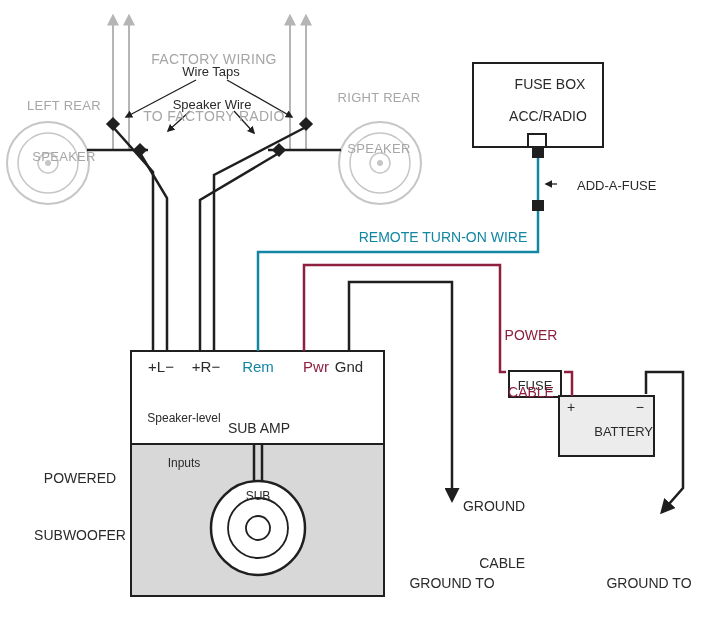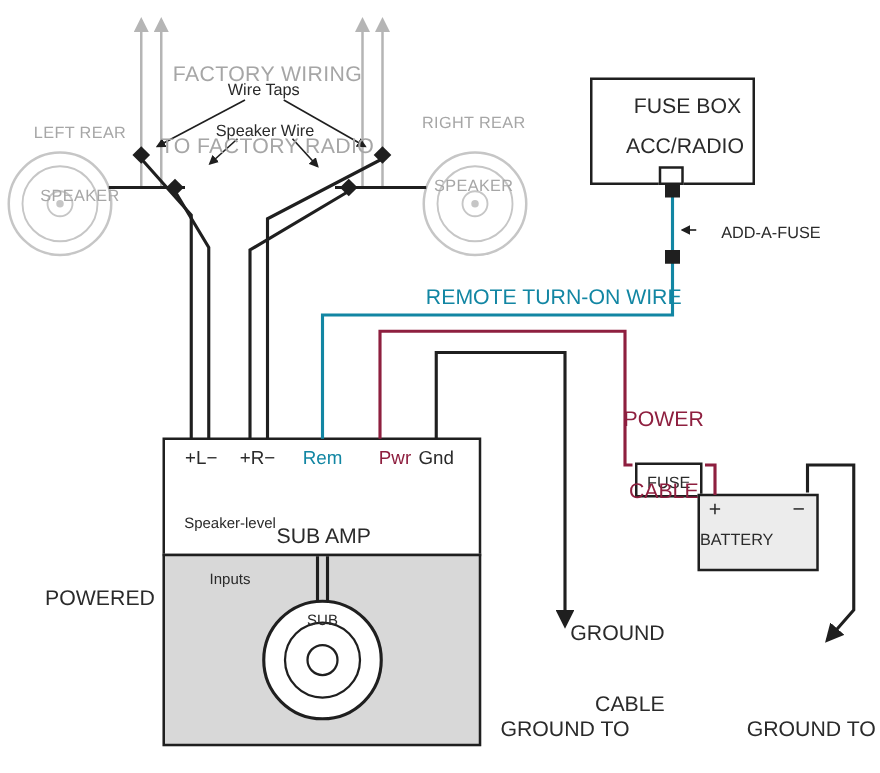--- a/index.html
+++ b/index.html
@@ -6,21 +6,21 @@
   #canvas {
     position:relative; width:704px; height:618px; overflow:hidden;
     background:#ffffff;
     font-family:"Liberation Sans","DejaVu Sans",sans-serif;
     color:#2a2a2a;
   }
   .label { position:absolute; white-space:pre; z-index:3; }
   .centered { transform:translateX(-50%); text-align:center; }
   .fs12 { font-size:12px; line-height:15px; }
   .fs13 { font-size:13px; line-height:17px; }
-  .fs14 { font-size:17px; line-height:19px; }
+  .fs14 { font-size:14px; line-height:19px; }
   .fs15 { font-size:15px; line-height:17px; }
   .gray-label { color:var(--gray-text); letter-spacing:.3px; }
   .teal-text { color:var(--teal); }
   .maroon-text { color:var(--maroon); }
   .box { position:absolute; box-sizing:border-box; border:2px solid var(--wire-black); background:#fff; z-index:1; }
   #svg-layer { position:absolute; left:0; top:0; z-index:2; pointer-events:none; }
   .w-black { stroke:var(--wire-black); fill:none; }
   .w-gray  { stroke:var(--factory-gray); fill:none; }
   .w-teal  { stroke:var(--teal); fill:none; }
   .w-maroon{ stroke:var(--maroon); fill:none; }
@@ -40,21 +40,21 @@
   </div>
   <div class="box" style="left:527px; top:133px; width:20px; height:15px; z-index:1;"></div>
 
   <div class="box" style="left:508px; top:358px; width:54px; height:28px;margin-top:12px;">
     <div class="label fs13" style="left:0; top:5px; width:50px; text-align:center;">FUSE</div>
   </div>
 
   <div class="box" style="left:558px; top:395px; width:97px; height:62px; background:var(--battery-gray);">
     <div class="label fs14" style="left:7px; top:1px;">+</div>
     <div class="label fs14" style="right:9px; top:1px;">−</div>
-    <div class="label fs13" style="left:0; top:26px; width:93px; text-align:left;">BATTERY</div>
+    <div class="label fs13" style="left:0; top:26px; width:93px; text-align:right;">BATTERY</div>
   </div>
 
   <div class="box" style="left:130px; top:350px; width:255px; height:95px;"></div>
   <div class="box" style="left:130px; top:443px; width:255px; height:154px; background:var(--enclosure-gray);"></div>
 
   <svg id="svg-layer" width="704" height="618" viewBox="0 0 704 618">
     <defs>
       <marker id="arw-black" viewBox="0 0 10 10" refX="8" refY="5" markerWidth="6" markerHeight="6" orient="auto">
         <path d="M0,0 L10,5 L0,10 Z" fill="#1f1f1f"></path>
       </marker>
@@ -174,20 +174,21 @@
 
   <div class="label fs12 centered" style="left:184px; top:381px;">
     <span style="display:block">Speaker-level</span>
     <span style="display:block">Inputs</span>
   </div>
 
   <div class="label fs14 centered" style="left:259px; top:419px;">SUB AMP</div>
 
   <div class="label fs14 centered" style="left:80px; top:431px;">
     <span style="display:block">POWERED</span>
+    <span style="display:block">SUBWOOFER</span>
   </div>
 
   <div class="label fs12 centered" style="left:258px; top:489px;">SUB</div>
 
   <div class="label fs14 centered" style="left:494px; top:459px;text-align:right;">
     <span style="display:block">GROUND</span>
     <span style="display:block">CABLE</span>
   </div>
 
   <div class="label fs14 centered" style="left:452px; top:536px;">

